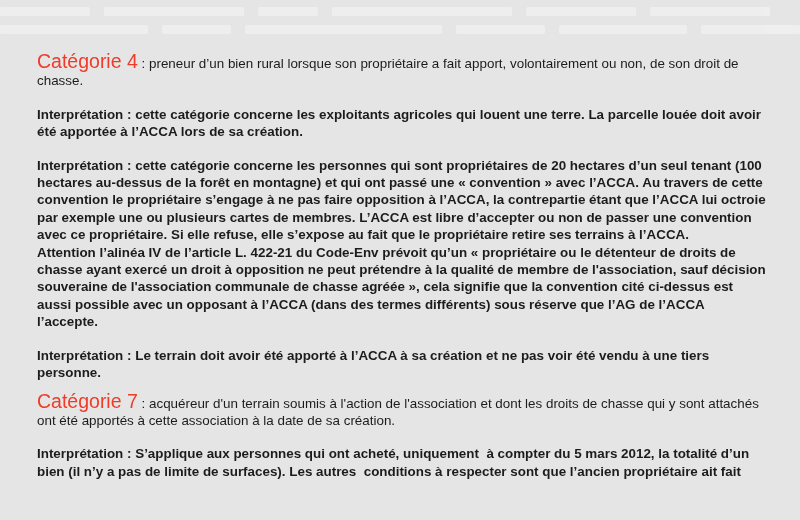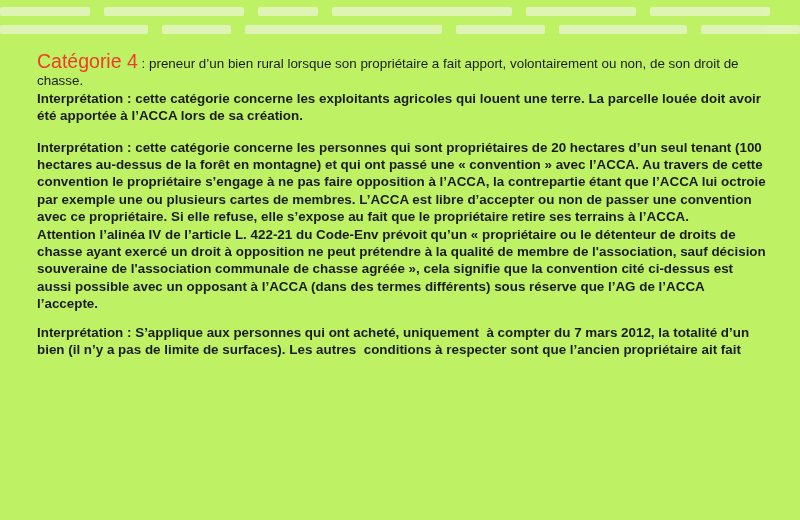--- a/index.html
+++ b/index.html
@@ -1,34 +1,34 @@
 <!DOCTYPE html>
 <html><head>
 <meta charset="utf-8">
 <style>
   html,body{margin:0;padding:0;}
   body{
     width:800px;height:520px;overflow:hidden;
     background:#ffffff;
     font-family:"Liberation Sans","DejaVu Sans",sans-serif;
   }
-  .page{position:relative;width:800px;height:520px;background:#bef264;}
+  .page{position:relative;width:800px;height:520px;background:#e5e5e5;}
 
   
   .ghost-row{position:absolute;left:0;width:800px;display:flex;gap:14px;opacity:.55;}
   .ghost-row .g{height:9px;background:#f7f7f8;border-radius:2px;}
   .ghost-row-1{top:7px;}
   .ghost-row-2{top:25px;}
 
   .content{
     position:absolute;left:37px;top:53px;width:729px;
     color:#1c1c1c;font-size:13.4px;line-height:17.4px;
   }
   .para{margin:0;white-space:pre-wrap;}
-  .interp{font-weight:700;}
+  .interp{font-weight:700;margin-top:16px;}
   .h{font-size:19.5px;color:#ef3b28;font-weight:400;}
   .it{}
   .sec{margin:0;}
   .sec-2{margin-top:14px;}
   .sec-3{margin-top:9px;}
   .sec-4{margin-top:11px;}
 </style>
 </head>
 <body>
 
@@ -57,20 +57,22 @@
       <p class="para"><span class="h">Catégorie 4</span><span> : preneur d’un bien rural lorsque son propriétaire a fait apport, volontairement ou non, de son droit de chasse.</span></p>
       <p class="para interp"><span>Interprétation : cette catégorie concerne les exploitants agricoles qui louent une terre. La parcelle louée doit avoir été apportée à l’ACCA lors de sa création.</span></p>
     </section>
 
     <section class="sec sec-2">
       <p class="para interp"><span>Interprétation : cette catégorie concerne les personnes qui sont propriétaires de 20 hectares d’un seul tenant (100 hectares au-dessus de la forêt en montagne) et qui ont passé une « convention » avec l’ACCA. Au travers de cette convention le propriétaire s’engage à ne pas faire opposition à l’ACCA, la contrepartie étant que l’ACCA lui octroie par exemple une ou plusieurs cartes de membres. L’ACCA est libre d’accepter ou non de passer une convention avec ce propriétaire. Si elle refuse, elle s’expose au fait que le propriétaire retire ses terrains à l’ACCA.
 Attention l’alinéa IV de l’article L. 422-21 du Code-Env prévoit qu’un « </span><span class="it">propriétaire ou le détenteur de droits de chasse ayant exercé un droit à opposition ne peut prétendre à la qualité de membre de l'association, sauf décision souveraine de l'association communale de chasse agréée »</span><span>, cela signifie que la convention cité ci-dessus est aussi possible avec un opposant à l’ACCA (dans des termes différents) sous réserve que l’AG de l’ACCA l’accepte.</span></p>
     </section>
 
     <section class="sec sec-3">
+      <p class="para interp"><span>Interprétation : Le terrain doit avoir été apporté à l’ACCA à sa création et ne pas voir été vendu à une tiers personne.</span></p>
     </section>
 
     <section class="sec sec-4">
-      <p class="para interp"><span>Interprétation : S’applique aux personnes qui ont acheté, uniquement  à compter du 7 mars 2012, la totalité d’un bien (il n’y a pas de limite de surfaces). Les autres  conditions à respecter sont que l’ancien propriétaire ait fait</span></p>
+      <p class="para"><span class="h">Catégorie 7</span><span> : acquéreur d'un terrain soumis à l'action de l'association et dont les droits de chasse qui y sont attachés ont été apportés à cette association à la date de sa création.</span></p>
+      <p class="para interp"><span>Interprétation : S’applique aux personnes qui ont acheté, uniquement  à compter du 5 mars 2012, la totalité d’un bien (il n’y a pas de limite de surfaces). Les autres  conditions à respecter sont que l’ancien propriétaire ait fait</span></p>
     </section>
 
   </div>
 </div>
 
 </body></html>

